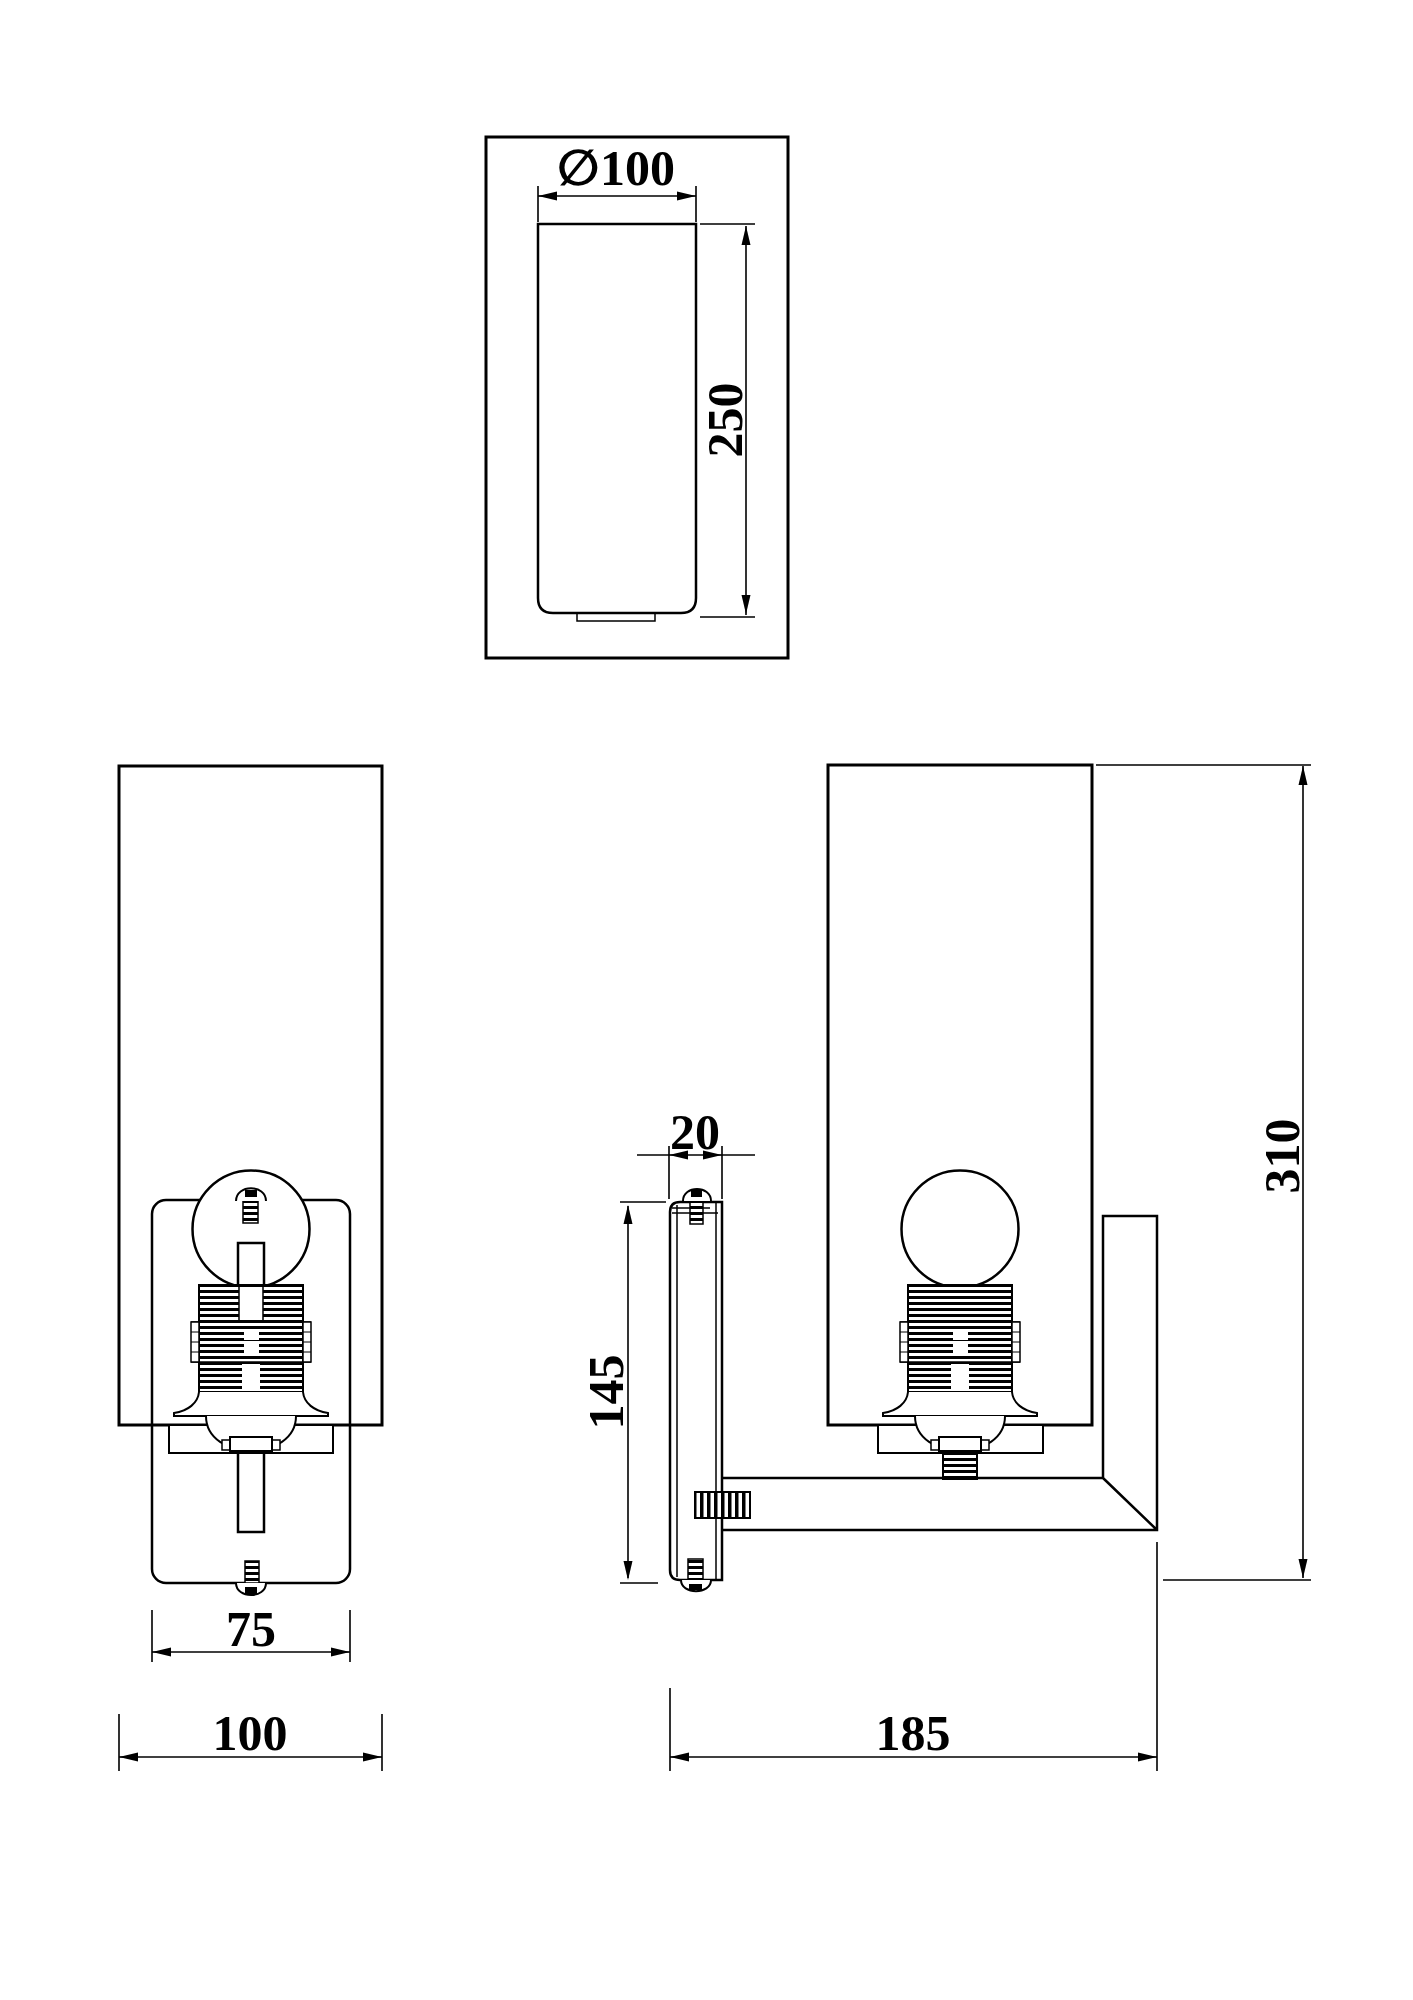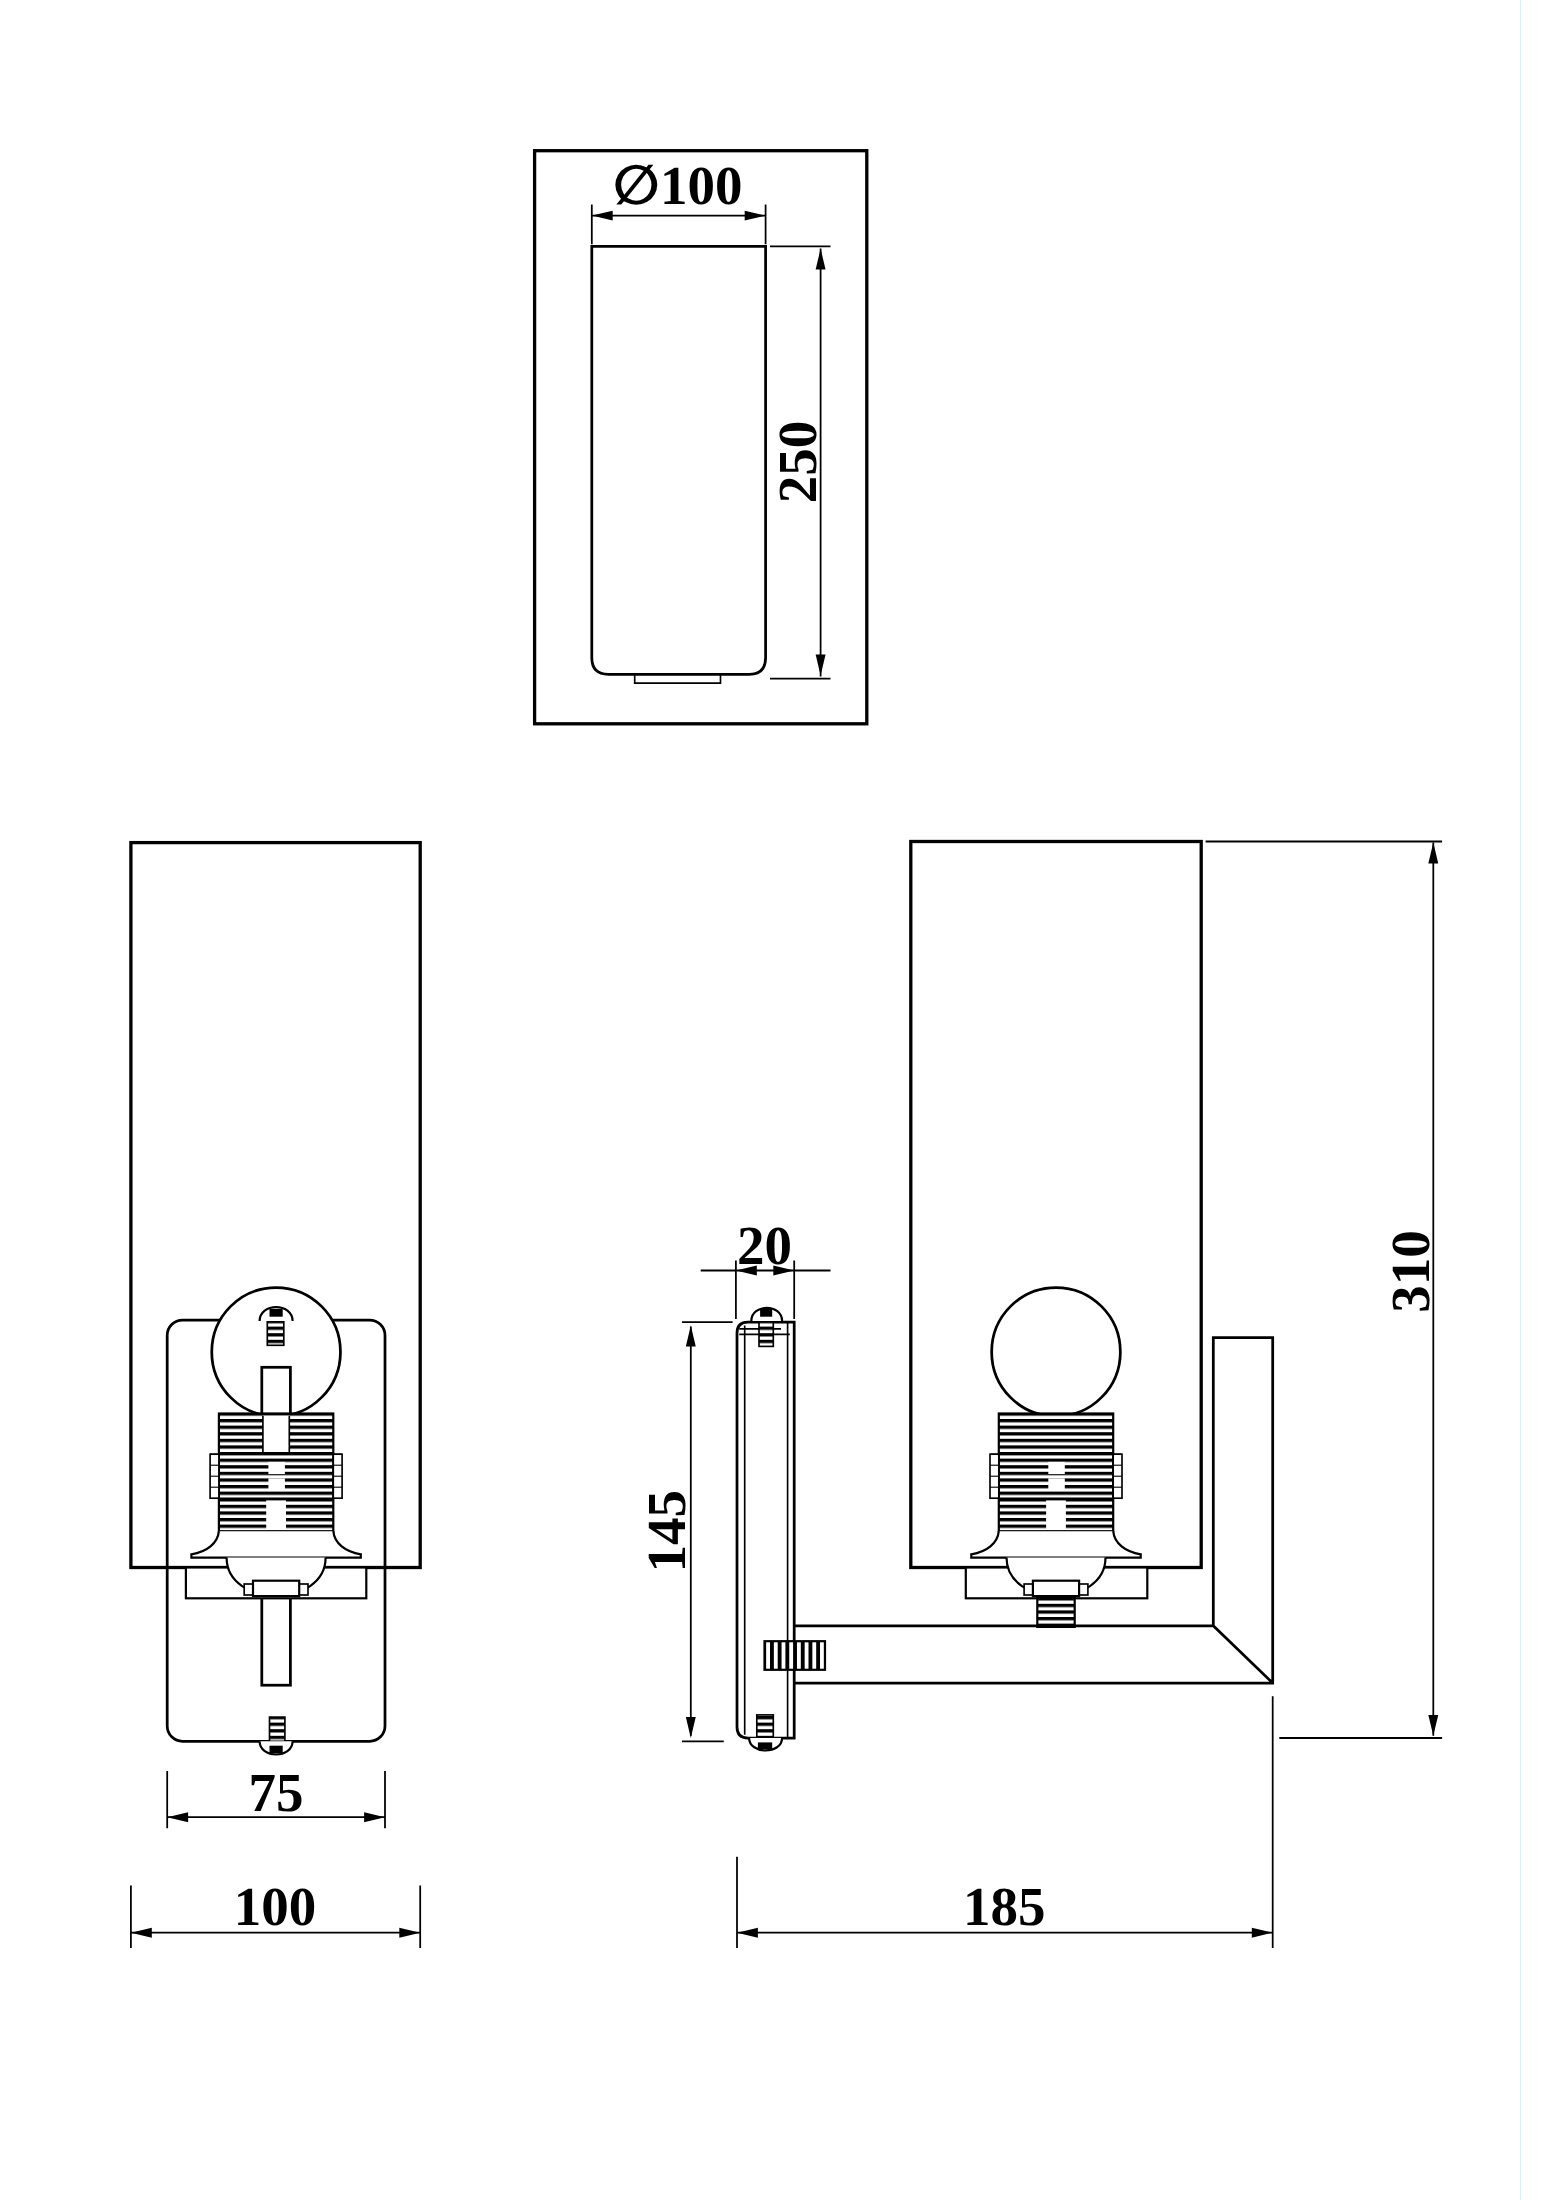--- a/index.html
+++ b/index.html
@@ -1,16 +1,16 @@
 <!DOCTYPE html>
 <html><head>
 <meta charset="utf-8">
 <style>
   html,body { margin:0; padding:0; background:#ffffff; }
-  #stage { position:relative; width:1382px; height:2000px; background:#0ea5e9; overflow:hidden; }
+  #stage { position:relative; width:1382px; height:2000px; background:#4d7c0f; overflow:hidden; }
   svg { display:block; }
   .dim-text {
     font-family:"Liberation Serif","DejaVu Serif","DejaVu Sans",serif;
     font-weight:bold;
     font-size:50px;
     fill:#000000;
   }
   .geo   { stroke:#000000; fill:none; stroke-width:2.5; }
   .geo-heavy { stroke:#000000; fill:none; stroke-width:3; }
   .geo-thin  { stroke:#000000; fill:none; stroke-width:1.5; }

